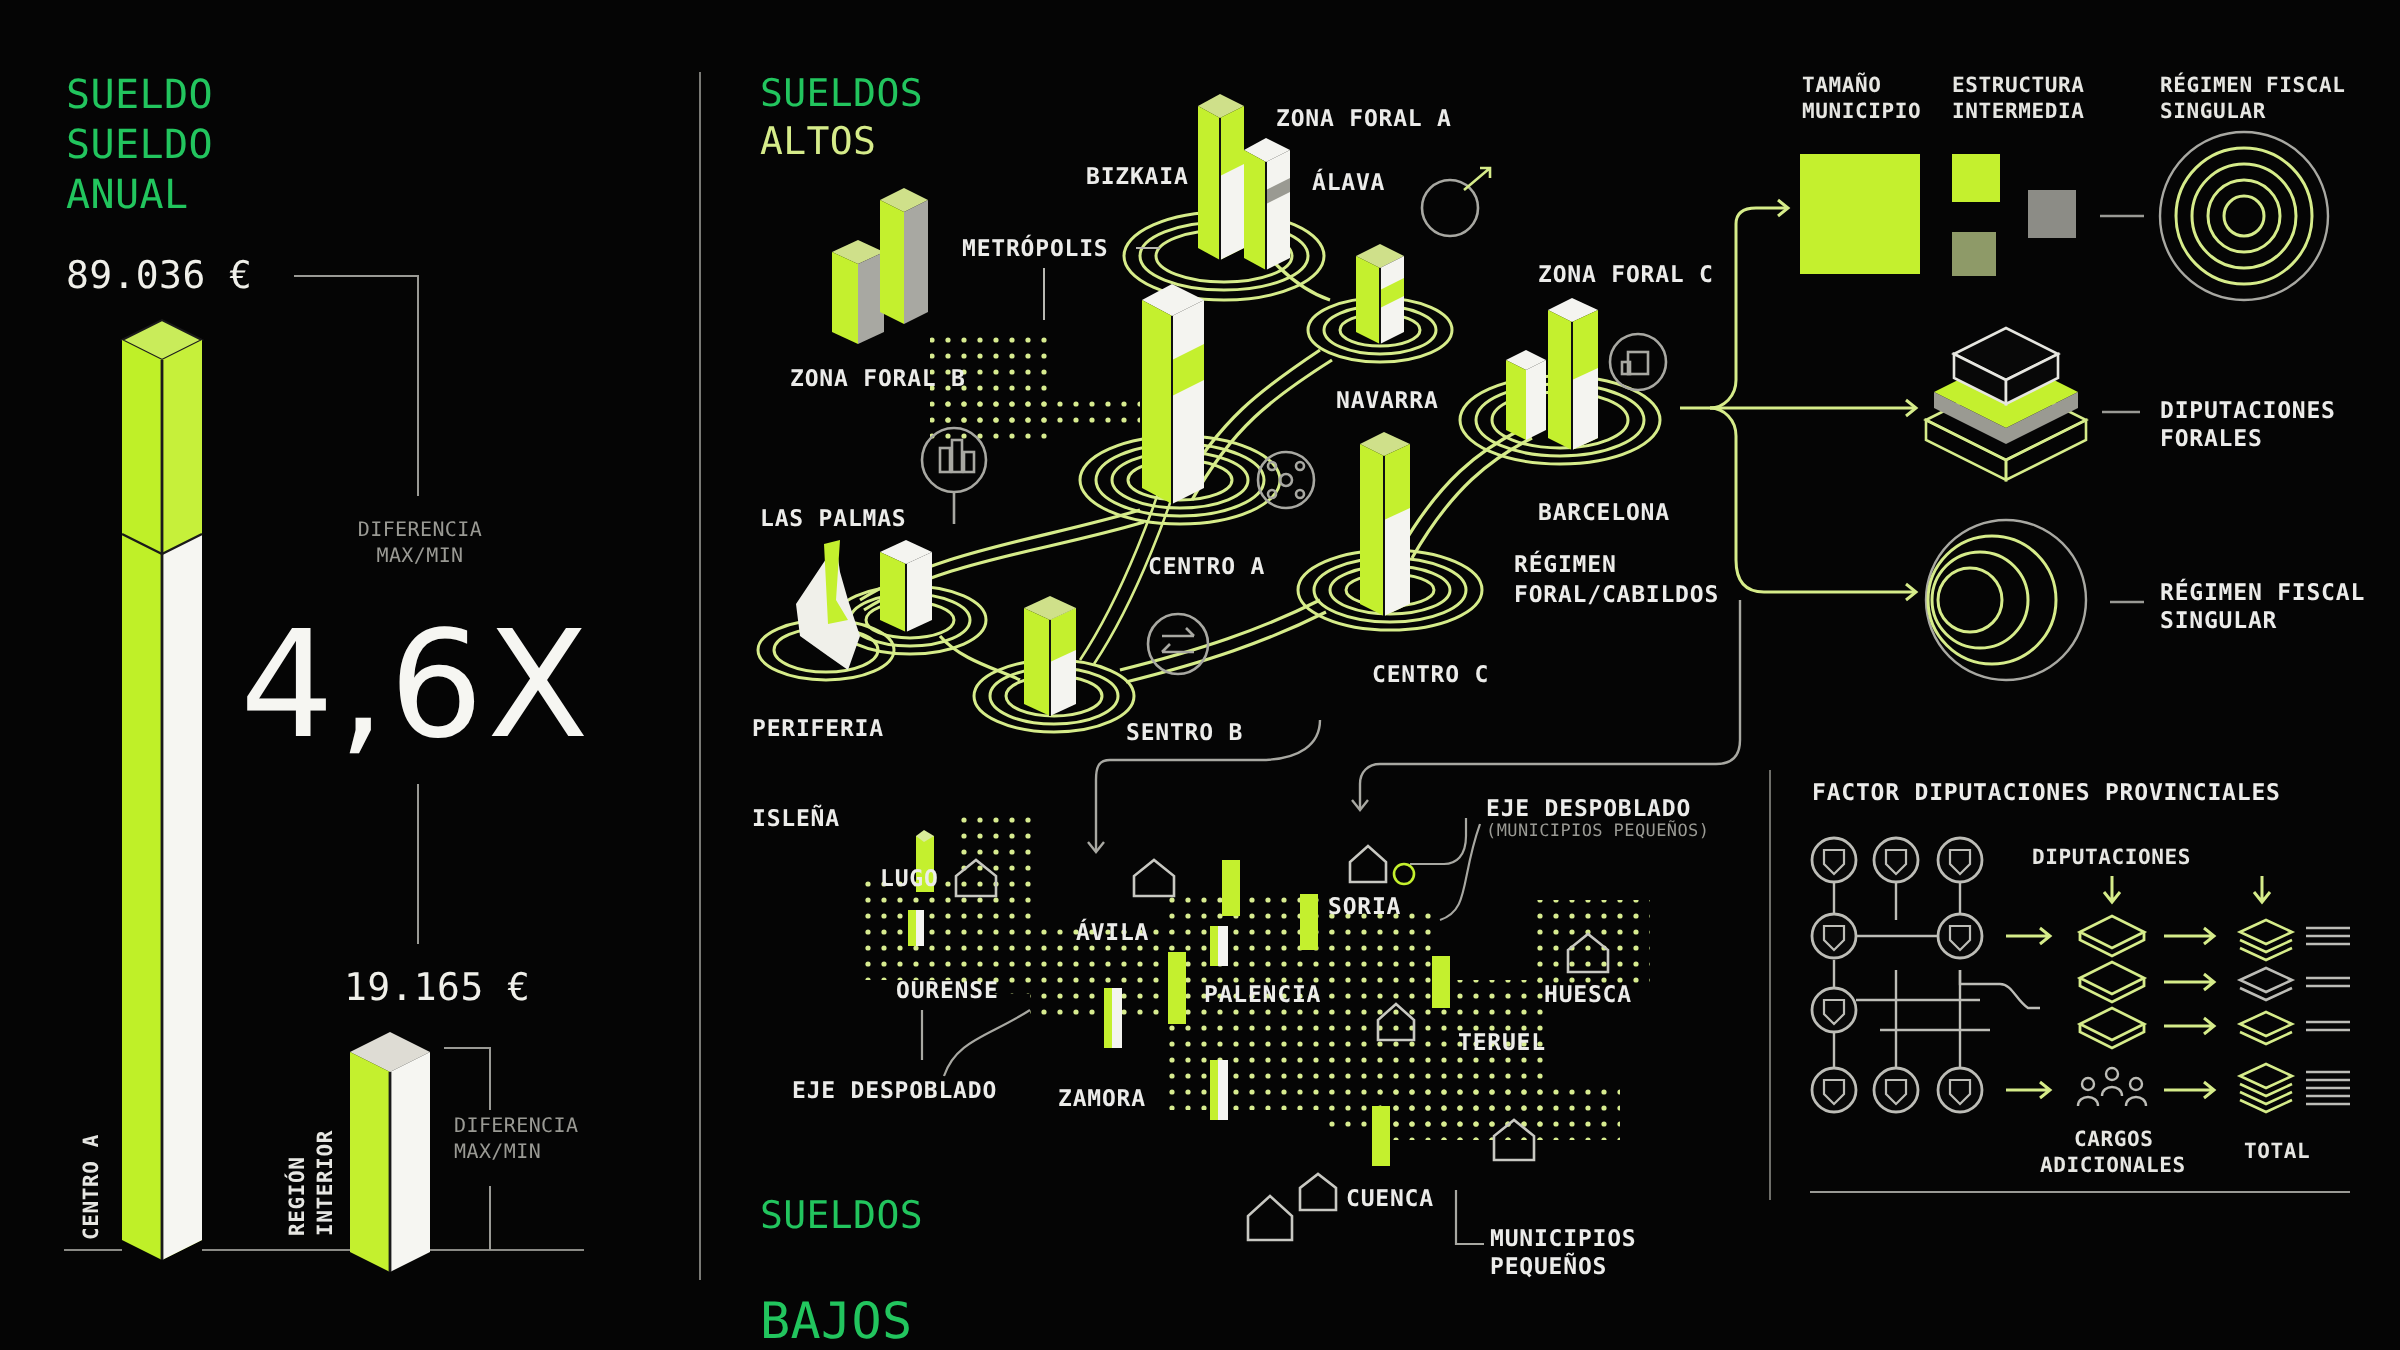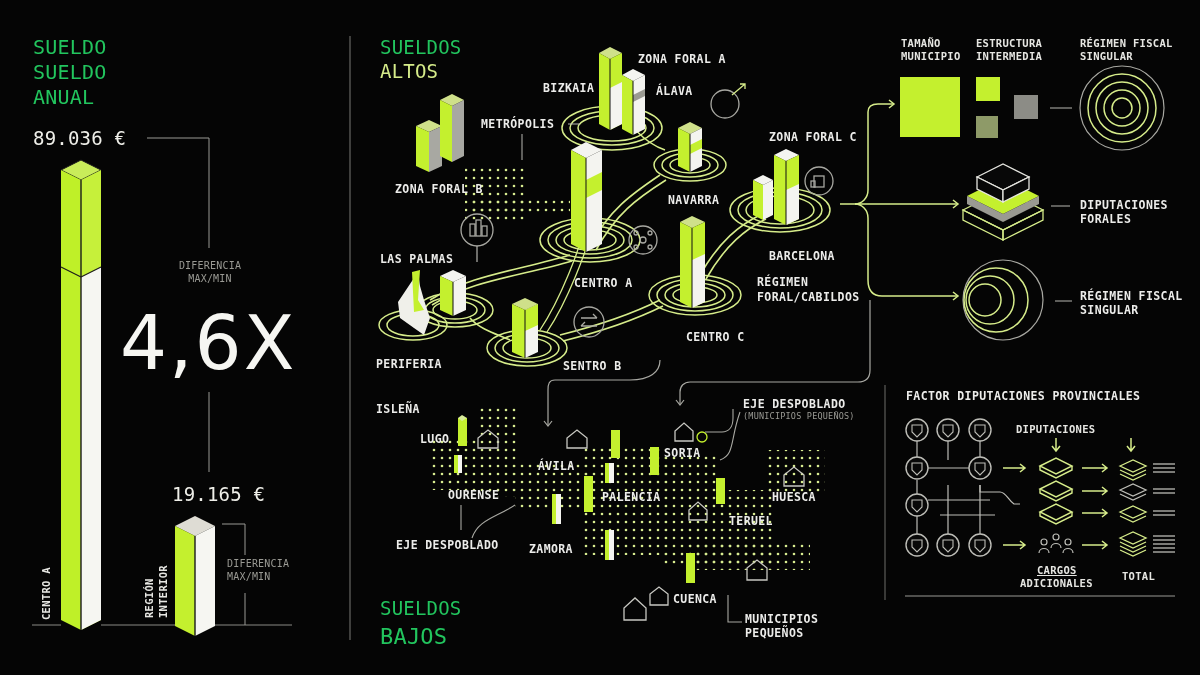--- a/index.html
+++ b/index.html
@@ -438,45 +438,45 @@
 <div class="t lbl" style="left:380px;top:252px;">LAS PALMAS</div>
 <div class="t lbl" style="left:574px;top:276px;">CENTRO A</div>
 <div class="t lbl" style="left:769px;top:249px;">BARCELONA</div>
 <div class="t lbl" style="left:757px;top:275px;">RÉGIMEN</div>
 <div class="t lbl" style="left:757px;top:290px;">FORAL/CABILDOS</div>
 <div class="t lbl" style="left:376px;top:357px;">PERIFERIA</div>
 <div class="t lbl" style="left:376px;top:372px;margin-top:30px;">ISLEÑA</div>
 <div class="t lbl" style="left:563px;top:359px;">SENTRO B</div>
 <div class="t lbl" style="left:686px;top:330px;">CENTRO C</div>
 
-<div class="t lbl" style="left:420px;top:432px;text-align:center;">LUGO</div>
+<div class="t lbl" style="left:440px;top:432px;text-align:center;">LUGO</div>
 <div class="t lbl" style="left:538px;top:459px;">ÁVILA</div>
 <div class="t lbl" style="left:664px;top:446px;">SORIA</div>
 <div class="t lbl" style="left:448px;top:488px;">OURENSE</div>
 <div class="t lbl" style="left:602px;top:490px;">PALENCIA</div>
 <div class="t lbl" style="left:772px;top:490px;">HUESCA</div>
 <div class="t lbl" style="left:729px;top:514px;">TERUEL</div>
 <div class="t lbl" style="left:396px;top:538px;">EJE DESPOBLADO</div>
 <div class="t lbl" style="left:529px;top:542px;text-align:right;">ZAMORA</div>
 <div class="t lbl" style="left:673px;top:592px;">CUENCA</div>
 <div class="t lbl" style="left:745px;top:612px;">MUNICIPIOS</div>
 <div class="t lbl" style="left:745px;top:626px;">PEQUEÑOS</div>
 <div class="t lbl" style="left:743px;top:397px;">EJE DESPOBLADO</div>
 <div class="t grey" style="left:743px;top:411px;font-size:8.5px;">(MUNICIPIOS PEQUEÑOS)</div>
 <div class="t big-title" style="left:380px;top:596px;font-size:19px;">SUELDOS</div>
-<div class="t big-title" style="left:380px;top:624px;font-size:22px;">BAJOS</div>
+<div class="t big-title" style="left:380px;top:648px;font-size:25px;">BAJOS</div>
 
 <div class="t lbl-sm" style="left:901px;top:37px;">TAMAÑO</div>
 <div class="t lbl-sm" style="left:901px;top:50px;">MUNICIPIO</div>
 <div class="t lbl-sm" style="left:976px;top:37px;">ESTRUCTURA</div>
 <div class="t lbl-sm" style="left:976px;top:50px;">INTERMEDIA</div>
 <div class="t lbl-sm" style="left:1080px;top:37px;">RÉGIMEN FISCAL</div>
 <div class="t lbl-sm" style="left:1080px;top:50px;">SINGULAR</div>
 <div class="t lbl" style="left:1080px;top:198px;">DIPUTACIONES</div>
 <div class="t lbl" style="left:1080px;top:212px;">FORALES</div>
 <div class="t lbl" style="left:1080px;top:289px;">RÉGIMEN FISCAL</div>
 <div class="t lbl" style="left:1080px;top:303px;">SINGULAR</div>
 
 <div class="t lbl" style="left:906px;top:389px;">FACTOR DIPUTACIONES PROVINCIALES</div>
 <div class="t lbl-sm" style="left:1016px;top:423px;">DIPUTACIONES</div>
-<div class="t lbl-sm" style="left:1037px;top:564px;text-decoration:underline;">CARGOS</div>
+<div class="t lbl-sm" style="left:1037px;top:564px;">CARGOS</div>
 <div class="t lbl-sm" style="left:1020px;top:577px;">ADICIONALES</div>
 <div class="t lbl-sm" style="left:1122px;top:570px;">TOTAL</div>
 
 </body></html>

